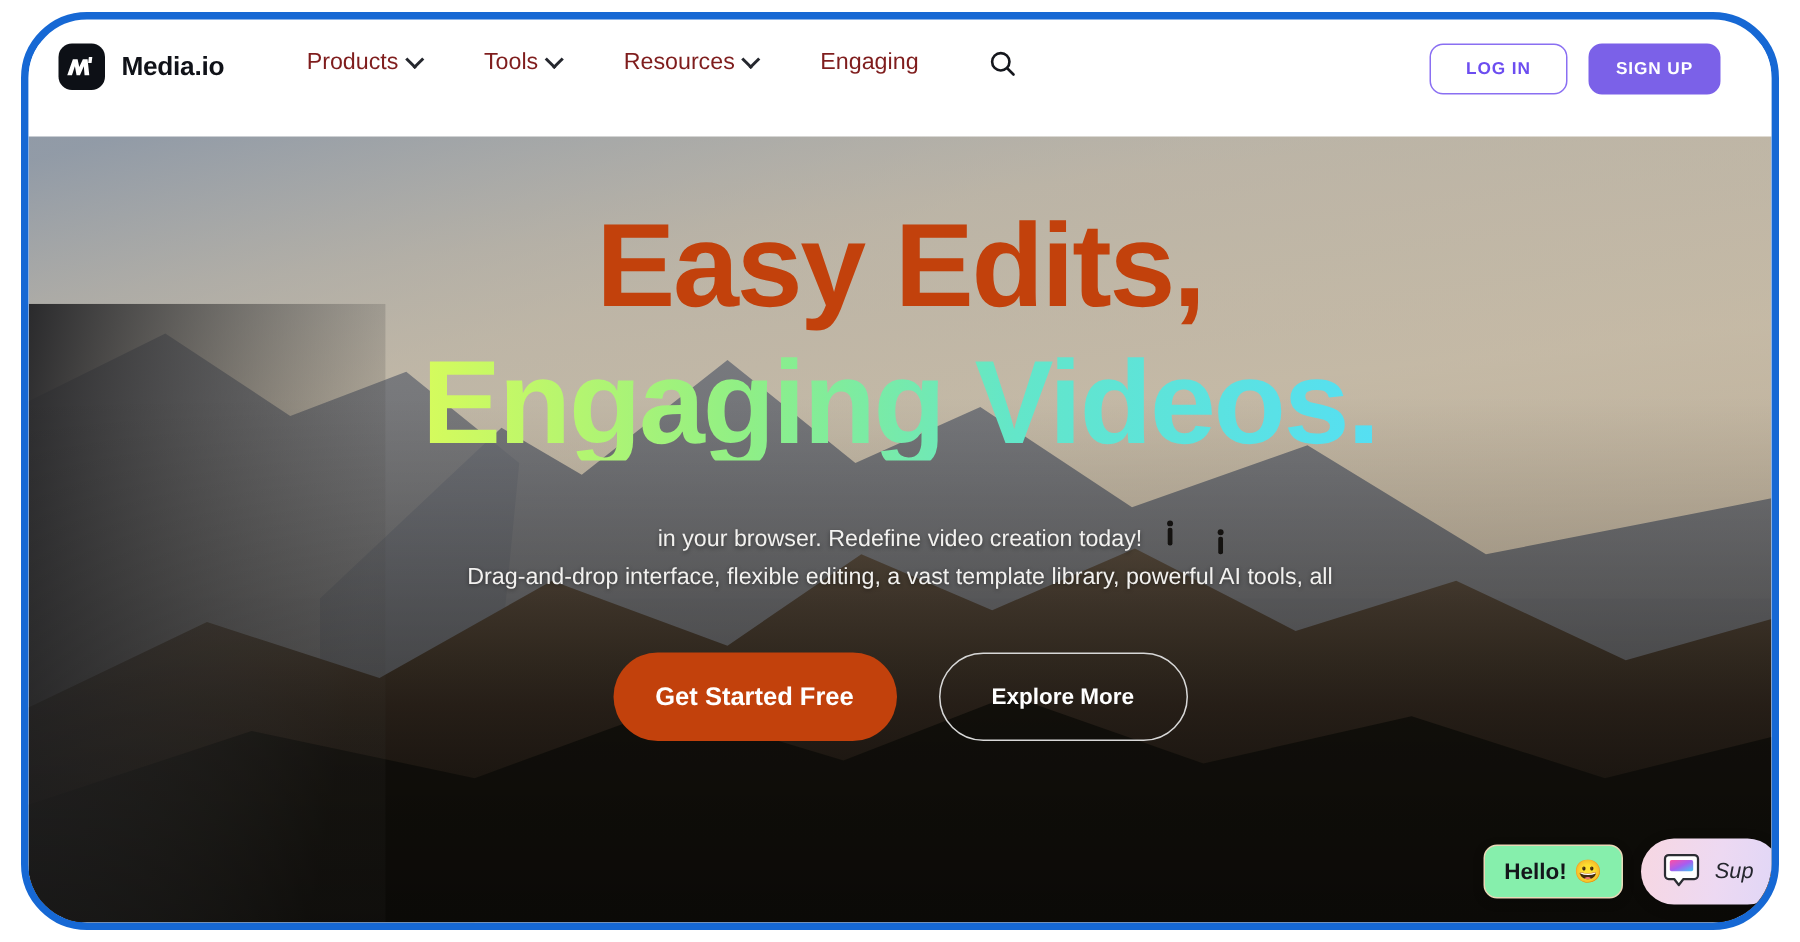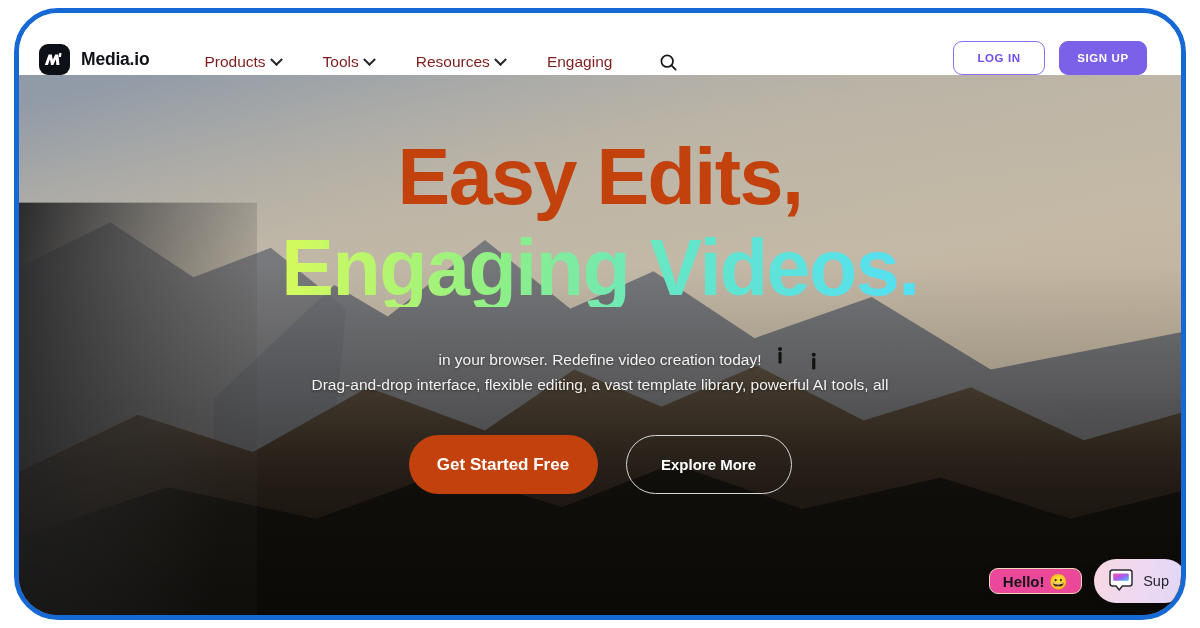--- a/index.html
+++ b/index.html
@@ -23,25 +23,25 @@
   }
   #viewport {
     position:absolute;
     inset:0;
     overflow:hidden;
   }
 
   
   #header {
     position:absolute;
-    left:0; top:0;
+    left:0; top:16px;
     width:100%; height:62px;
     background:#ffffff;
     display:flex;
-    align-items:flex-end;
+    align-items:flex-start;
     padding:0 34px 0 20px;
     z-index:6;
   }
   #brand { display:flex; align-items:center; gap:11px; margin-right:34px; }
   #logo-mark {
     width:31px; height:31px;
     background:#0d1016;
     border-radius:9px;
     display:flex; align-items:center; justify-content:center;
     flex:none;
@@ -150,40 +150,40 @@
   }
 
   
   #chat-dock {
     position:absolute;
     right:-6px; bottom:12px;
     display:flex; align-items:center; gap:12px;
     z-index:8;
   }
   #hello-bubble {
-    height:26px;
+    height:36px;
     display:flex; align-items:center; gap:5px;
     padding:12px 13px;
-    background:#ec4899;
+    background:#86efac;
     border-radius:9px;
     border:1.5px solid #ead8b8;
     font-size:15px; font-weight:bold; color:#14161b;
     box-shadow:0 2px 7px rgba(0,0,0,.22);
     white-space:nowrap; cursor:pointer;
   }
   #hello-emoji { font-size:15px; line-height:1; }
   #support-btn {
     height:44px;
     display:flex; align-items:center; gap:9px;
     padding:0 18px 0 14px;
     border-radius:22px;
     background:linear-gradient(100deg,#f7d7e2 0%,#edd9f2 55%,#dfd6f7 100%);
     box-shadow:0 2px 9px rgba(0,0,0,.2);
     font-size:14.5px; color:#24262d;
-    white-space:nowrap; cursor:pointer;
+    white-space:nowrap; cursor:pointer;font-style:italic;
   }
   #support-icon { width:26px; height:26px; flex:none; display:block; }
 </style>
 </head>
 <body>
 
 <div id="frame">
   <div id="viewport">
 
     <div id="header">

